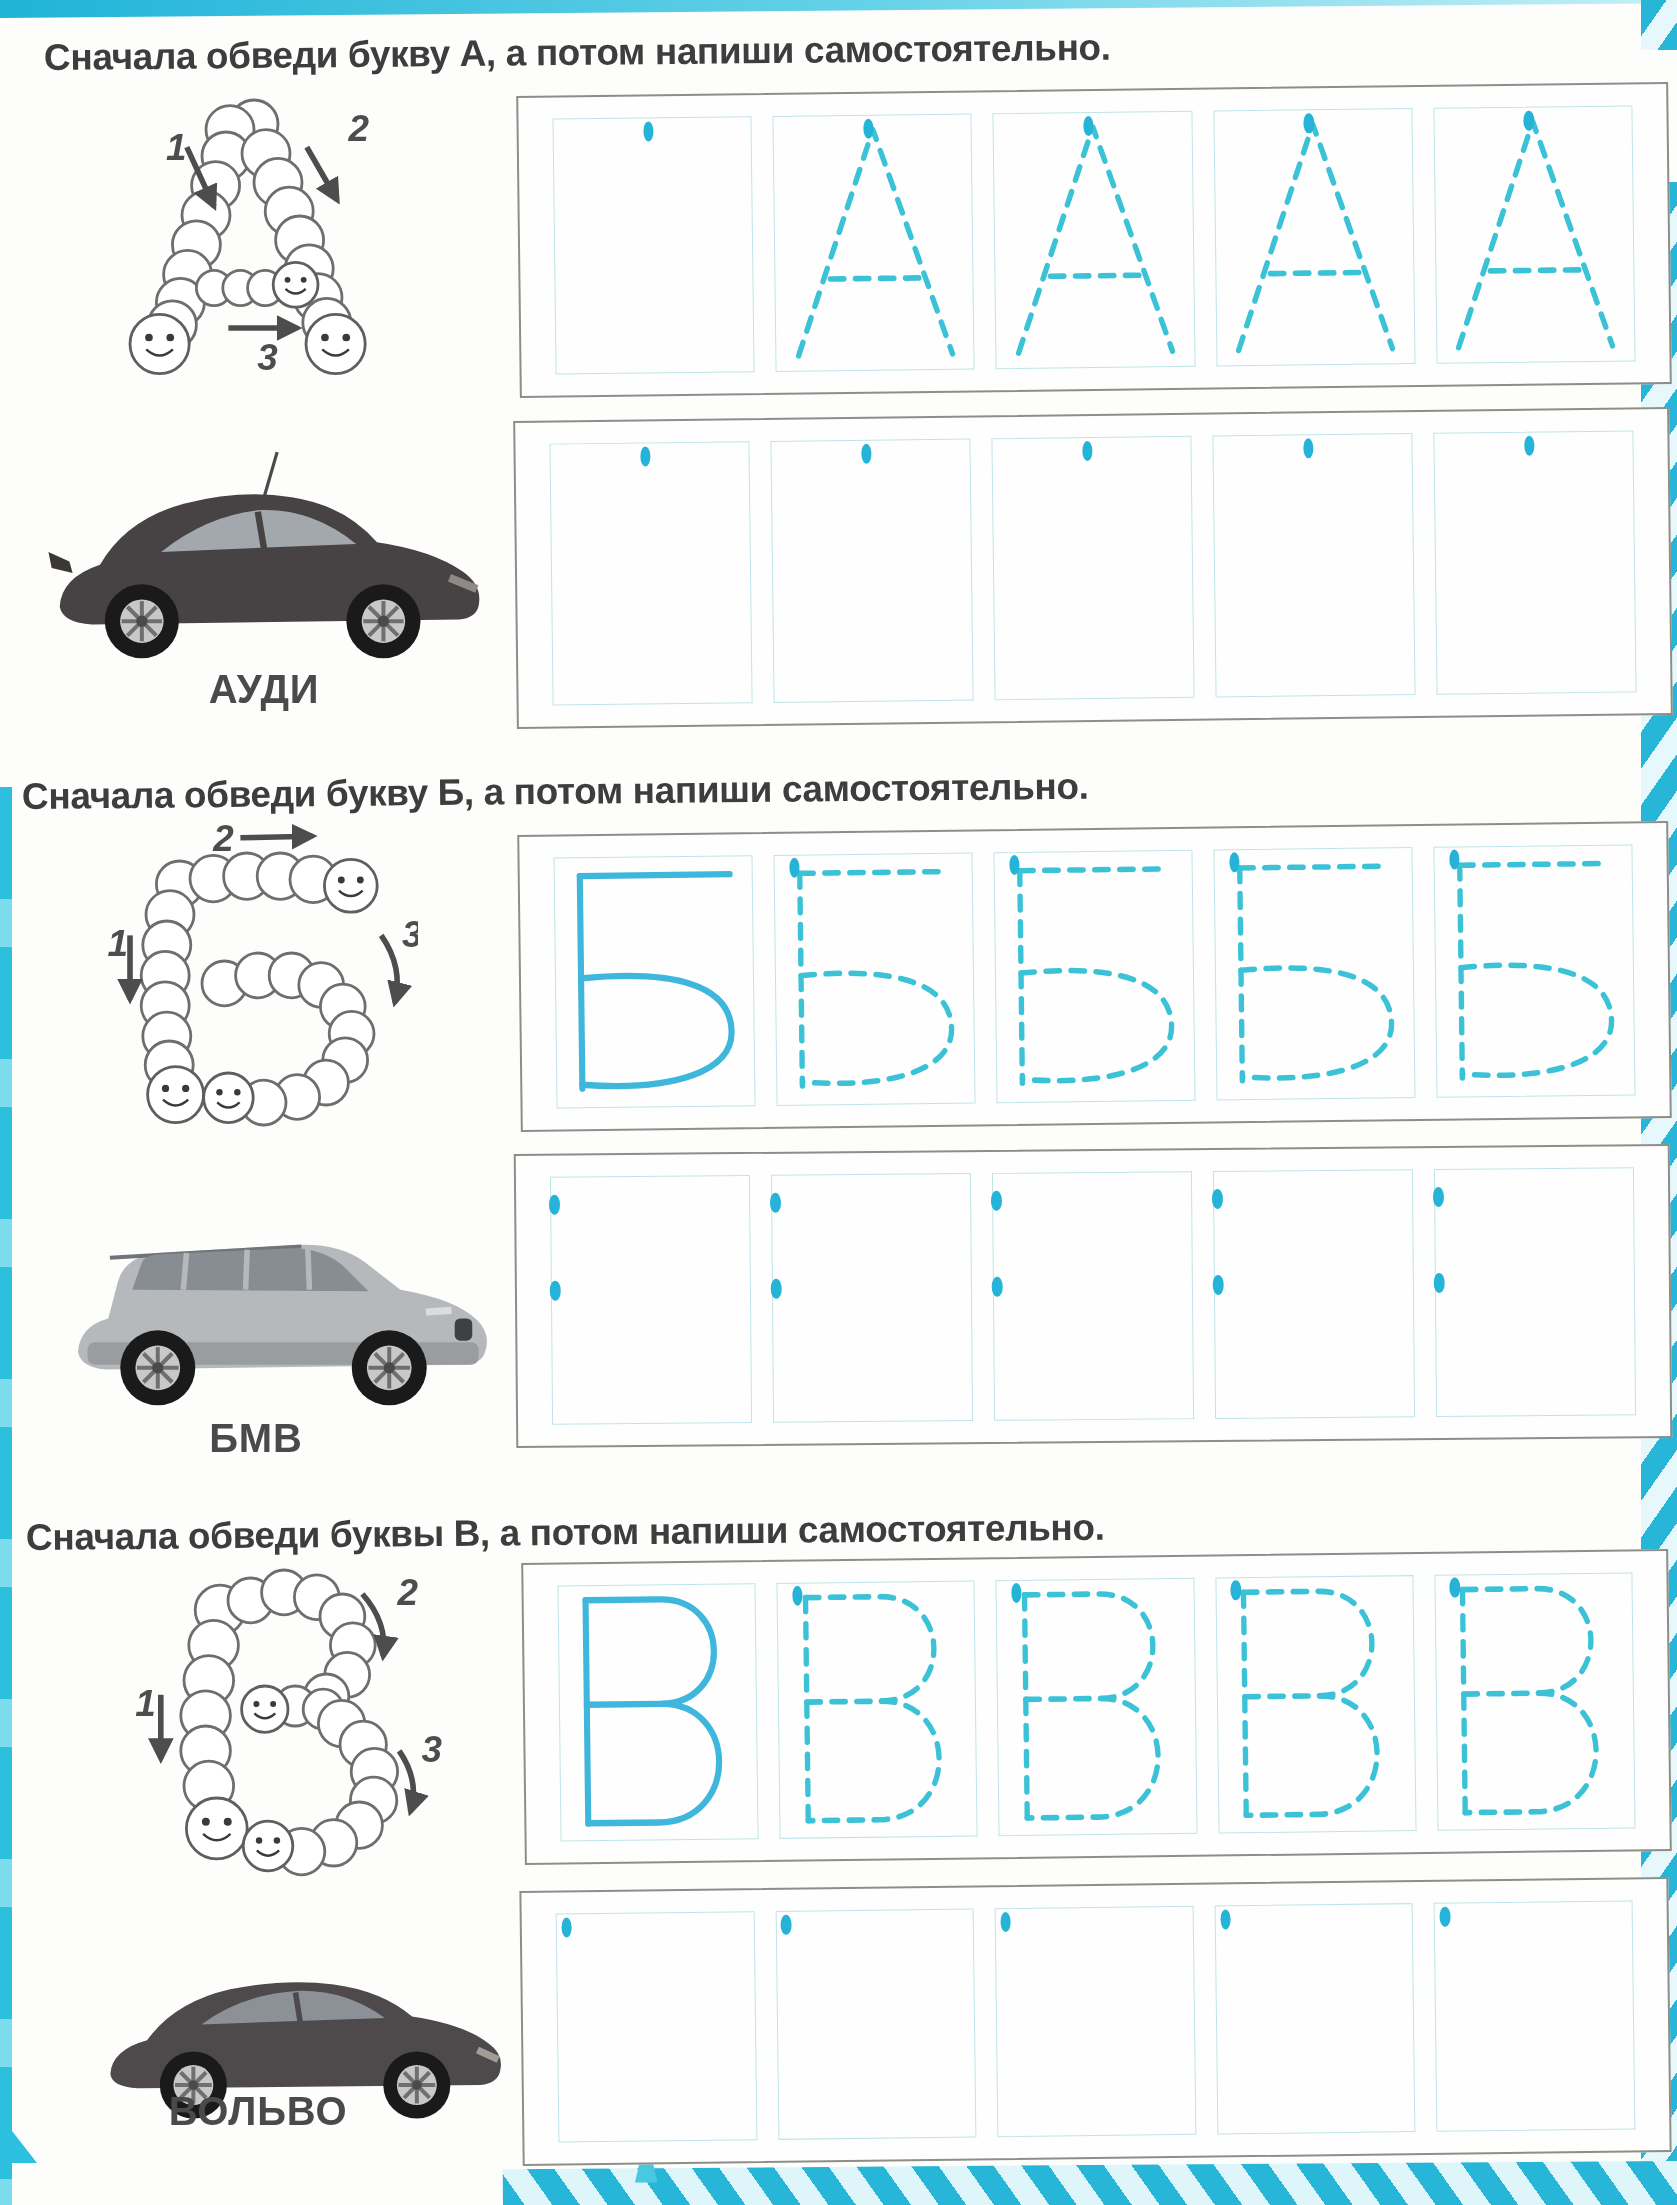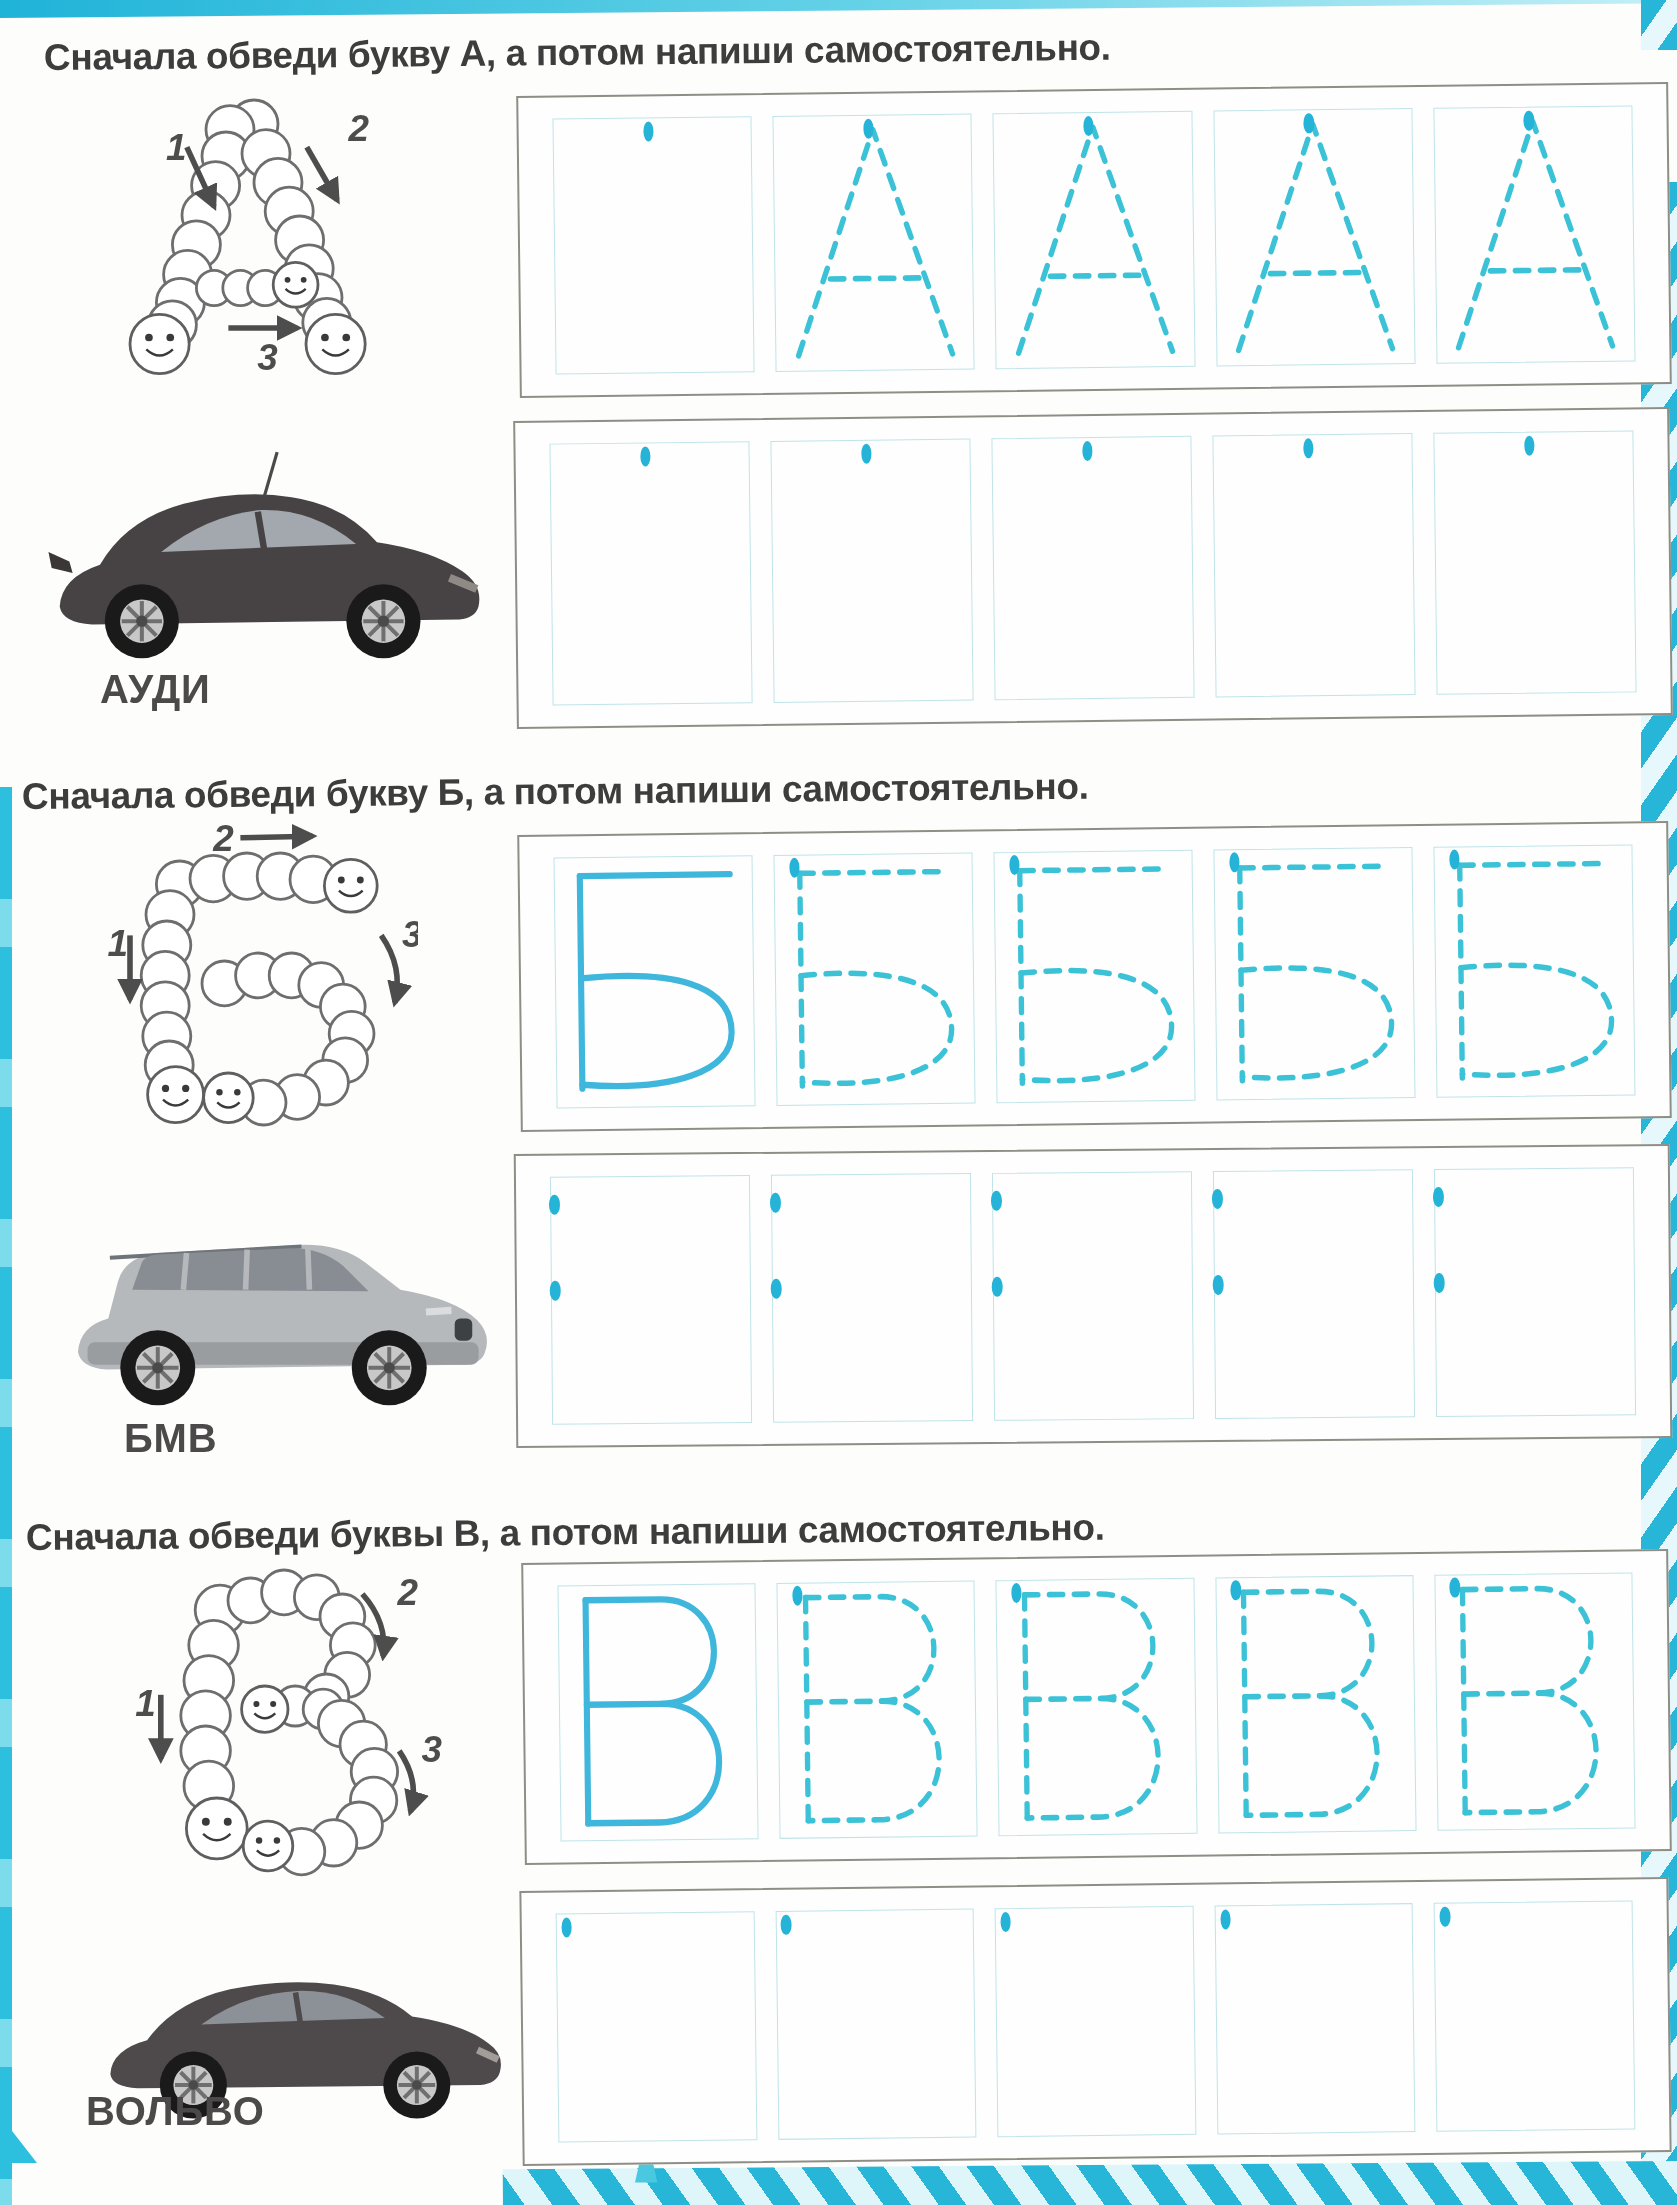--- a/index.html
+++ b/index.html
@@ -8,21 +8,21 @@
   *{box-sizing:border-box}
   .heading{position:absolute;font-weight:700;font-size:37px;color:#3e3d3d;letter-spacing:-0.4px;
            white-space:nowrap;transform:rotate(-0.55deg);transform-origin:left center}
   .frame{position:absolute;border:2.4px solid #8e8e86;background:#fefefe;display:flex;gap:21px;
          padding:21px 34px;transform:rotate(-0.7deg)}
   .cell{position:relative;flex:1;border:1.6px solid #bfe4e8;background:#fefefe}
   .cell svg{position:absolute;left:2.4px;top:2.4px;width:calc(100% - 4.8px);height:calc(100% - 4.8px)}
   .dot{position:absolute;width:10.4px;height:20px;border-radius:50%;transform:translateX(-50%)}
   .caterpillar{position:absolute}
   .car{position:absolute}
-  .car-label{position:absolute;font-weight:700;font-size:40px;color:#4b4949;text-align:left;letter-spacing:0.8px}
+  .car-label{position:absolute;font-weight:700;font-size:40px;color:#4b4949;text-align:center;letter-spacing:0.8px}
   .top-strip{position:absolute;left:-9.6px;top:-6.4px;width:1710px;height:24px;
              background:linear-gradient(90deg,#1fb3d8,#63d1e7 50%,#c7f0f7 100%);
              transform:rotate(-0.5deg);transform-origin:left top}
   .right-strip{position:absolute;right:0;top:0;width:37px;height:2205px;
                background:repeating-linear-gradient(125deg,#27b5d8 0 21px,#e6f8fb 21px 42px)}
   .right-gap{position:absolute;right:0;top:50px;width:37px;height:132px;background:#fdfdfc}
   .left-strip{position:absolute;left:0;top:787px;width:12px;height:1418px;
               background:repeating-linear-gradient(180deg,#2cc0de 0 112px,#7cdcec 112px 160px)}
   .bottom-strip{position:absolute;left:503px;bottom:0;width:1175px;height:44px;
                 background:repeating-linear-gradient(55deg,#27b5d8 0 22.4px,#def5f9 22.4px 45px);
@@ -290,21 +290,21 @@
           <circle cx="410" cy="230" r="28" fill="#c8c8c8"></circle>
         <g stroke="#6f6f6f" stroke-width="5">
           <line x1="410" y1="204" x2="410" y2="256"></line>
             <line x1="384" y1="230" x2="436" y2="230"></line>
           <line x1="392" y1="212" x2="428" y2="248"></line>
             <line x1="428" y1="212" x2="392" y2="248"></line>
         </g>
           <circle cx="410" cy="230" r="7" fill="#4a4a4a"></circle>
       </g>
     </svg>
-    <div class="car-label" style="left:124px;top:1416px;width:320px">БМВ</div>
+    <div class="car-label" style="left:96px;top:1416px;width:320px">БМВ</div>
     <div class="frame" style="left:515px;top:1149px;width:1156px;height:294px;transform:rotate(-0.5deg)">
         <div class="cell">
           <div class="dot" style="left: 3.2px; top: 7%; background: rgb(37, 180, 216);"></div>
           <div class="dot" style="left: 3.2px; top: 42%; background: rgb(37, 180, 216);"></div>
         </div>
         <div class="cell">
           <div class="dot" style="left: 3.2px; top: 7%; background: rgb(37, 180, 216);"></div>
           <div class="dot" style="left: 3.2px; top: 42%; background: rgb(37, 180, 216);"></div>
         </div>
         <div class="cell">

